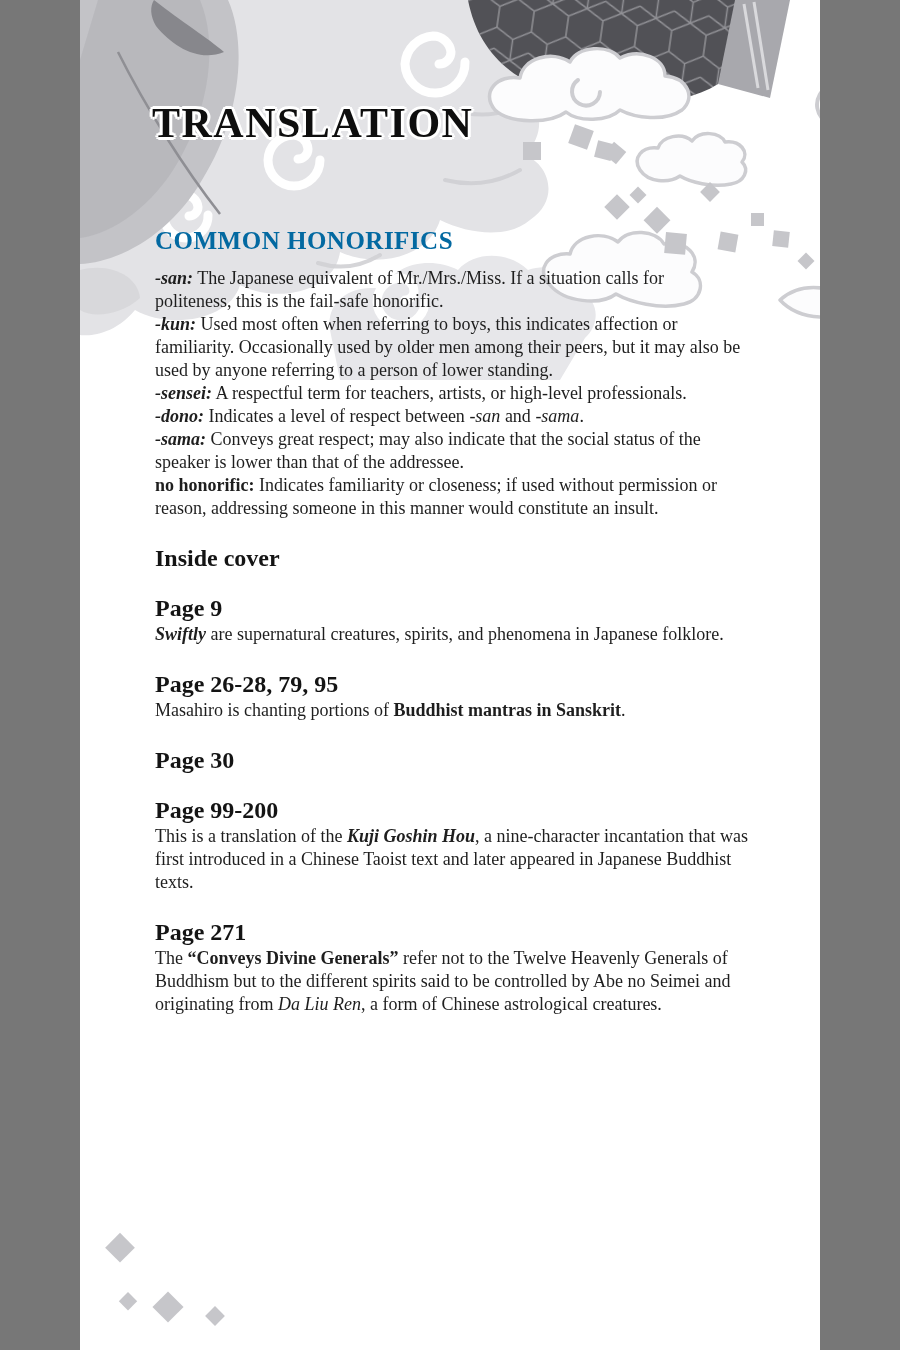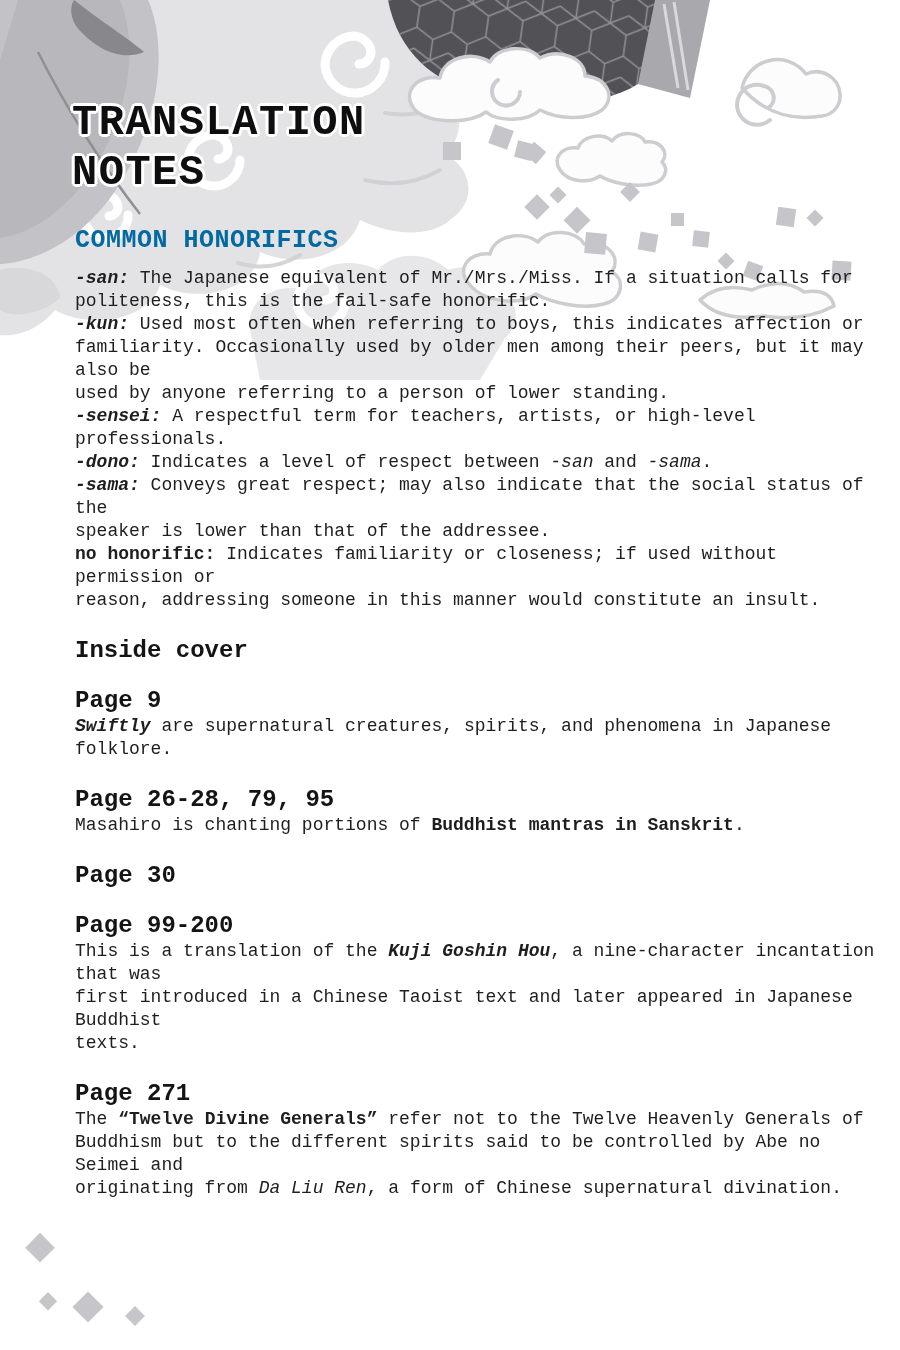--- a/index.html
+++ b/index.html
@@ -1,19 +1,19 @@
 <!DOCTYPE html>
 <html><head>
 <meta charset="utf-8">
 <style>
   html,body { margin:0; padding:0; background:#777; }
   .page {
-    position:relative; width:900px; height:1350px; margin:0 auto;
+    position:relative; width:740px; height:1350px; margin:0 auto;
     background:#ffffff; overflow:hidden;
-    font-family:Liberation Mono, monospace; color:#1c1c1c;
+    font-family:Liberation Serif, serif; color:#1c1c1c;
   }
   svg { display:block; }
   .bg-art { position:absolute; left:0; top:0; pointer-events:none; }
   .confetti-layer { position:absolute; left:0; top:0; pointer-events:none; }
 
   .title {
     position:absolute; left:72px; top:98px; z-index:5;
     font-weight:bold; font-size:42px; line-height:50px; letter-spacing:1.5px;
     color:#0e0e0e;
     text-shadow:
@@ -132,21 +132,20 @@
       <rect x="832" y="261" width="19" height="19" transform="rotate(4 841 270)"></rect>
       <rect x="30" y="1237" width="21" height="21" transform="rotate(45 40 1247)"></rect>
       <rect x="41" y="1295" width="13" height="13" transform="rotate(45 48 1302)"></rect>
       <rect x="77" y="1296" width="22" height="22" transform="rotate(45 88 1307)"></rect>
       <rect x="128" y="1309" width="14" height="14" transform="rotate(45 135 1316)"></rect>
     </g>
   </svg>
 
   <div class="title">
     <div>TRANSLATION</div>
-    <div>NOTES</div>
   </div>
 
   <div class="content">
     <h2 class="sec-heading">COMMON HONORIFICS</h2>
     <div id="honorifics">
         <p class="body-p"><span class="run-b run-i">-san:</span><span> The Japanese equivalent of Mr./Mrs./Miss. If a situation calls for
 politeness, this is the fail-safe honorific.</span></p>
         <p class="body-p"><span class="run-b run-i">-kun:</span><span> Used most often when referring to boys, this indicates affection or
 familiarity. Occasionally used by older men among their peers, but it may also be
 used by anyone referring to a person of lower standing.</span></p>
@@ -162,19 +161,19 @@
         <div class="note-heading">Page 9</div>
         <p class="body-p"><span class="run-b run-i">Swiftly</span><span> are supernatural creatures, spirits, and phenomena in Japanese folklore.</span></p>
         <div class="note-heading">Page 26-28, 79, 95</div>
         <p class="body-p"><span>Masahiro is chanting portions of </span><span class="run-b">Buddhist mantras in Sanskrit</span><span>.</span></p>
         <div class="note-heading">Page 30</div>
         <div class="note-heading">Page 99-200</div>
         <p class="body-p"><span>This is a translation of the </span><span class="run-b run-i">Kuji Goshin Hou</span><span>, a nine-character incantation that was
 first introduced in a Chinese Taoist text and later appeared in Japanese Buddhist
 texts.</span></p>
         <div class="note-heading">Page 271</div>
-        <p class="body-p"><span>The </span><span class="run-b">“Twelve Divine Generals”</span><span> refer not to the Twelve Heavenly Generals of
+        <p class="body-p"><span>The </span><span class="run-b">“Conveys Divine Generals”</span><span> refer not to the Twelve Heavenly Generals of
 Buddhism but to the different spirits said to be controlled by Abe no Seimei and
-originating from </span><span class="run-i">Da Liu Ren</span><span>, a form of Chinese supernatural divination.</span></p>
+originating from </span><span class="run-i">Da Liu Ren</span><span>, a form of Chinese astrological creatures.</span></p>
       </div>
   </div>
 
 </div>
 
 </body></html>

